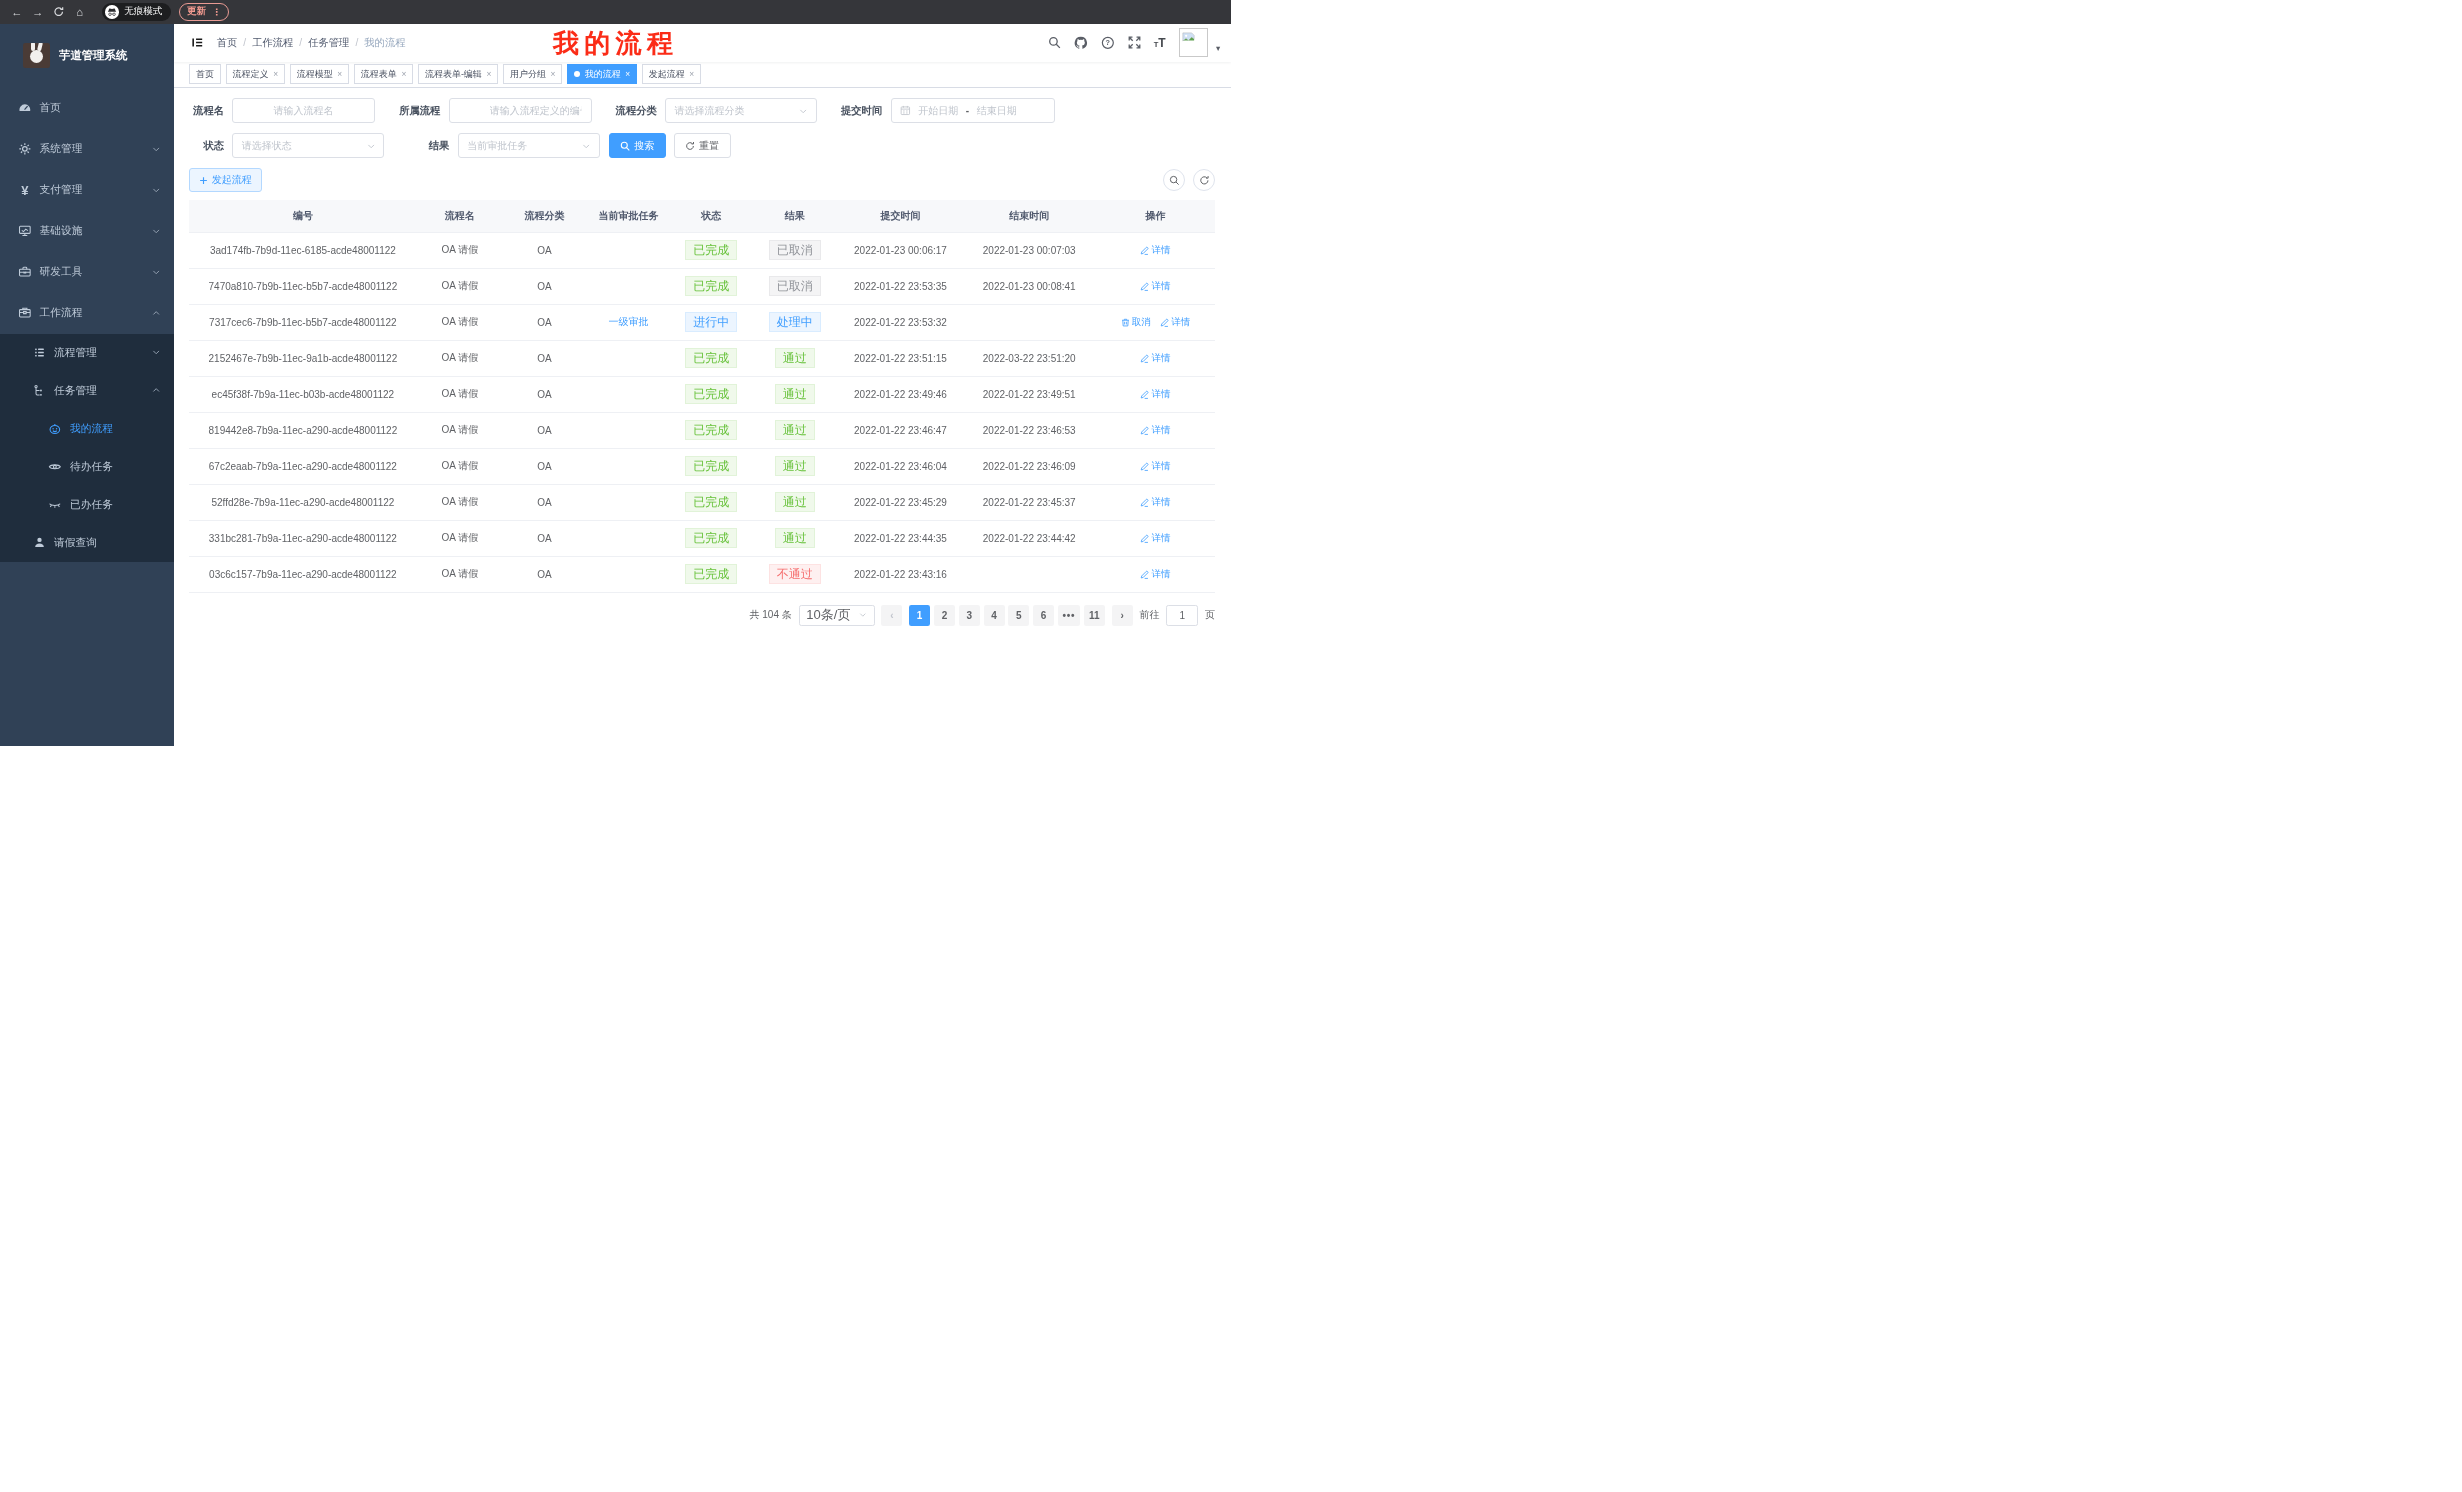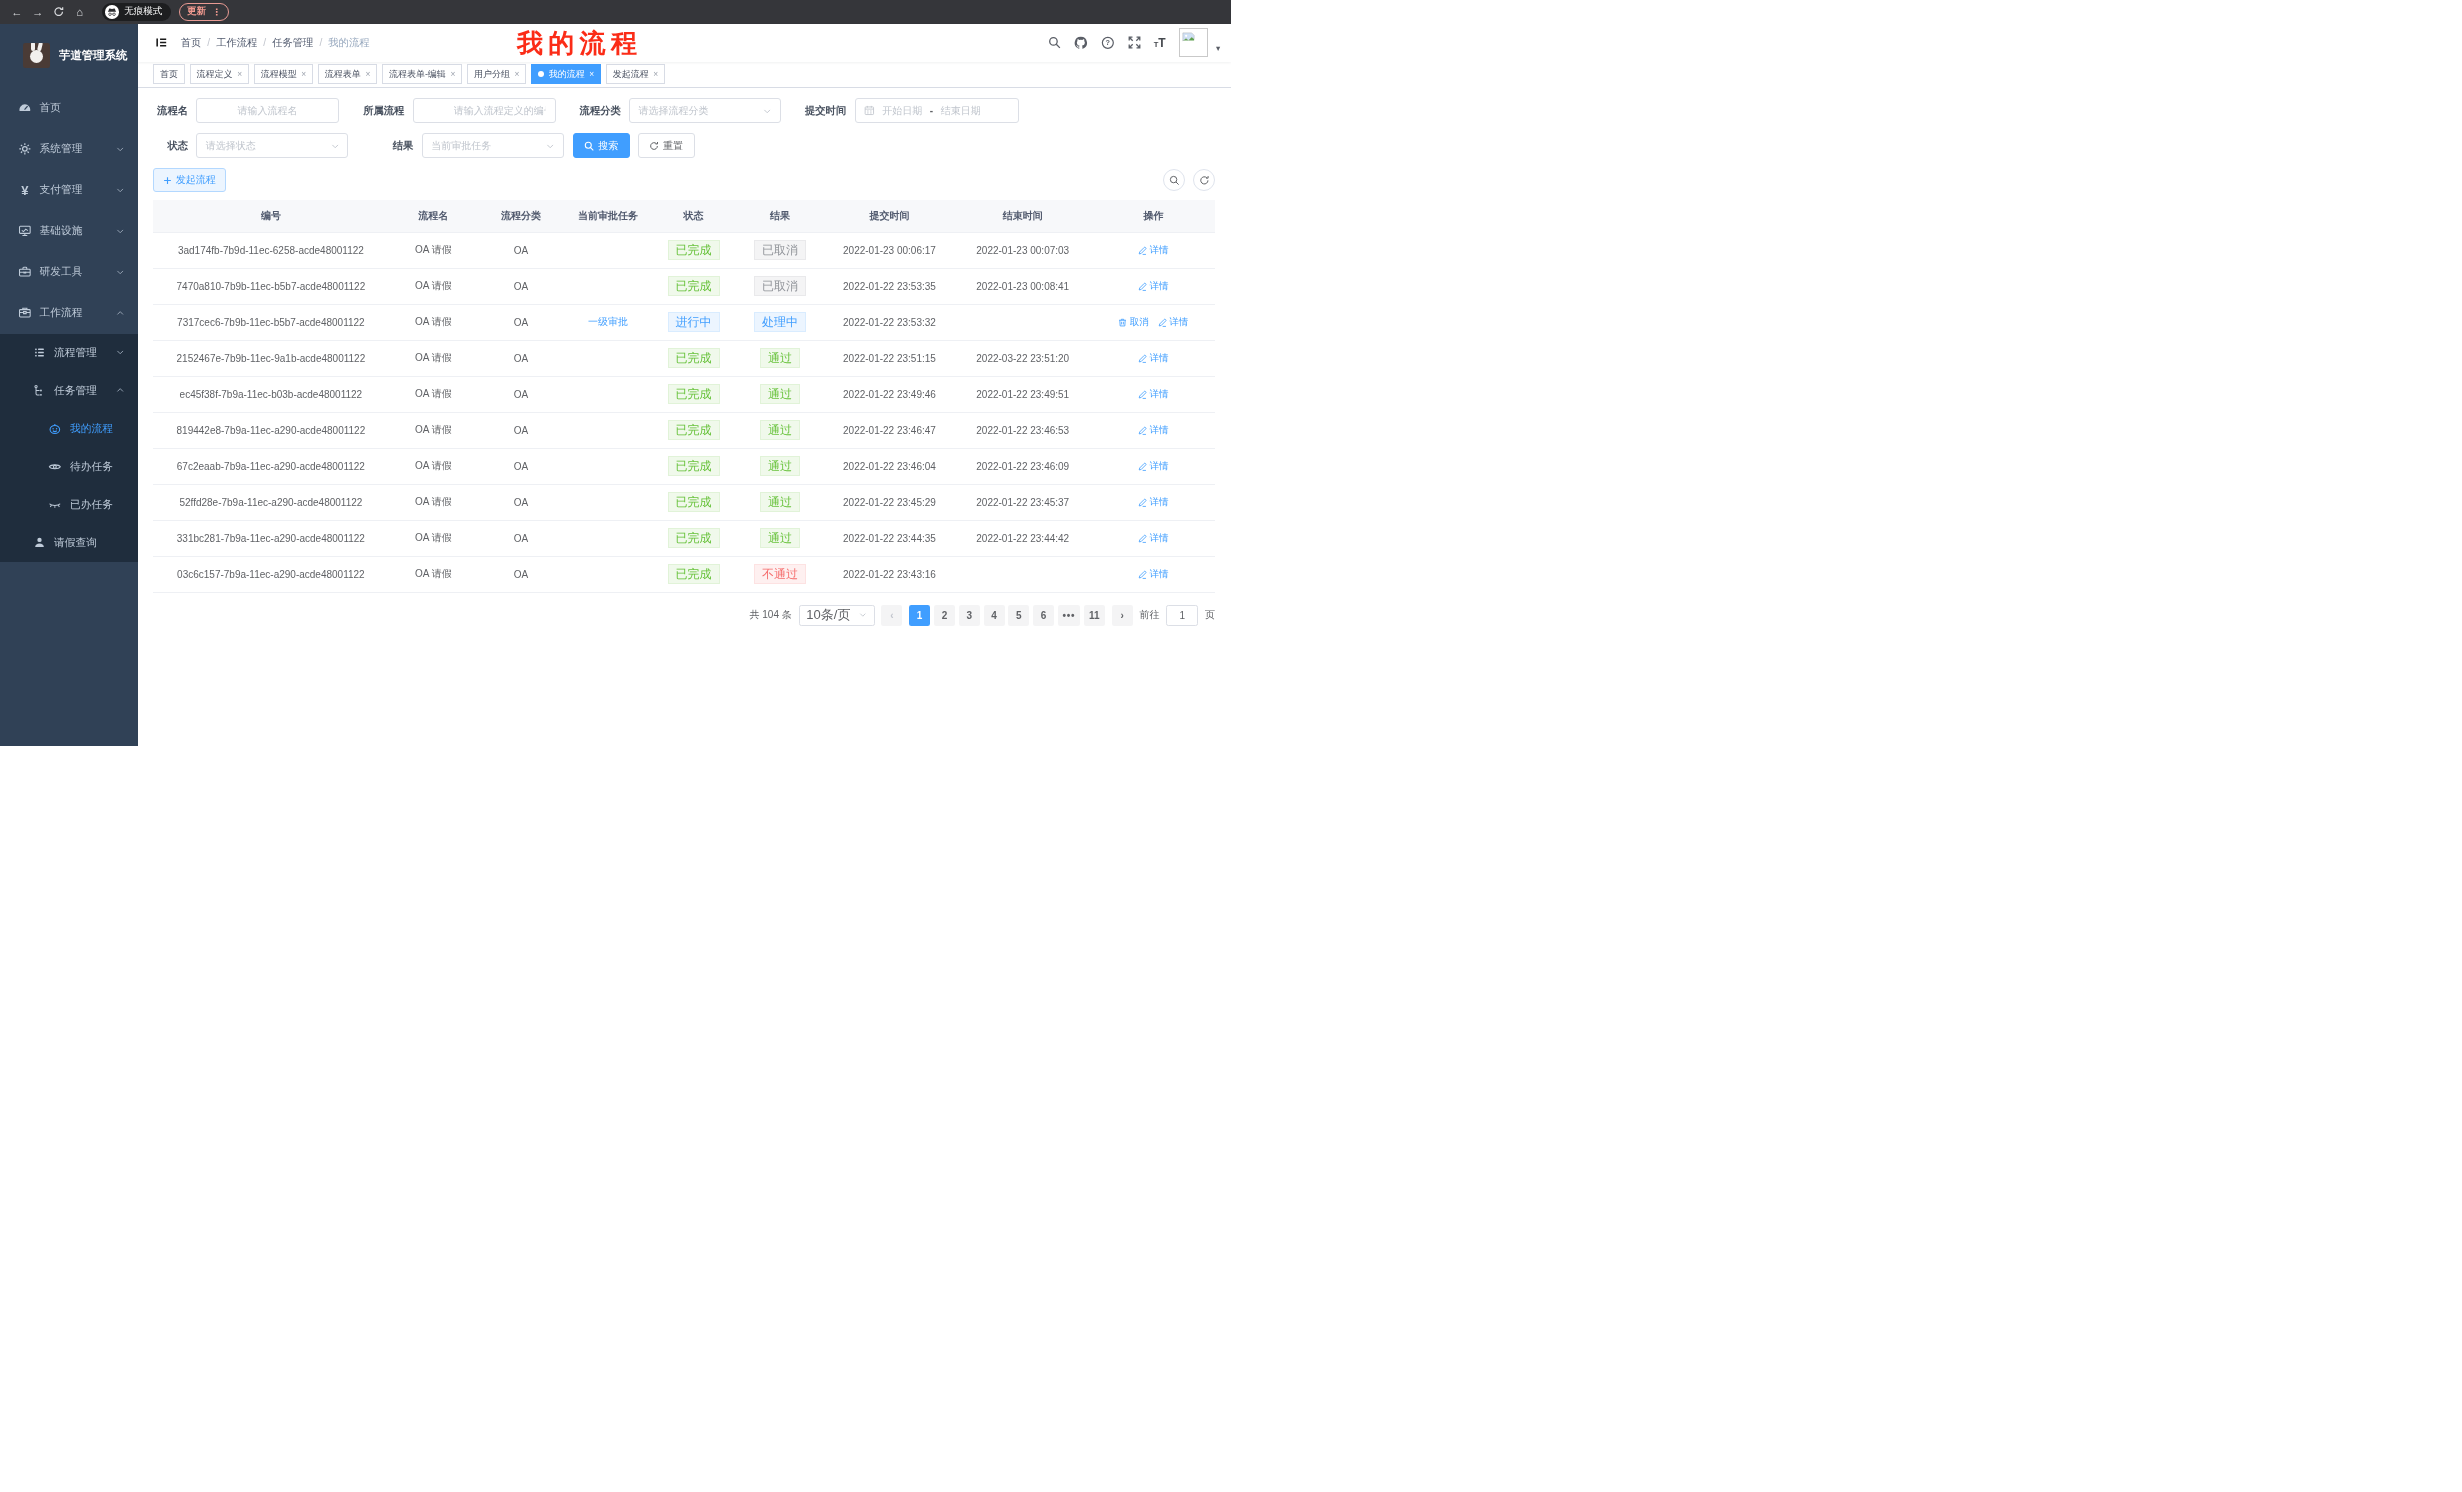--- a/index.html
+++ b/index.html
@@ -19,21 +19,21 @@
   .omni-spacer { flex:1; }
   .chip { height:18px; margin-left:10.7px; background:#1d1e20; border-radius:10px; display:flex;
           align-items:center; gap:5.3px; padding:0 9px 0 3px; color:#fff; font-size:9.5px; cursor:default;}
   .incog-circle { width:13.7px; height:13.7px; background:#fff; border-radius:50%; display:flex; align-items:center; justify-content:center; }
   .update { height:18px; margin-left:5px; border:1.1px solid #e89a93; border-radius:10px; display:flex;
             align-items:center; gap:6px; padding:0 6.8px; color:#f0998f; font-size:9.5px; font-weight:bold; cursor:pointer;}
   .update .dots { font-size:9px; }
 
   
   .app { display:flex; height:723px; }
-  .sidebar { width:138px; background:#304156; color:#bfcbd9; flex:0 0 auto; }
+  .sidebar { width:174px; background:#304156; color:#bfcbd9; flex:0 0 auto; }
   .logo-row { height:64px; display:flex; align-items:center; padding-left:23px; gap:9px; }
   .logo-img { width:27px; height:25px; border-radius:2.3px; background:#4a3b36; position:relative; overflow:hidden; }
   .logo-img .head { position:absolute; left:6.8px; top:6.8px; width:13px; height:13px; background:#f2f0ee; border-radius:50%; }
   .logo-img .ear1,.logo-img .ear2 { position:absolute; width:3.8px; height:9px; background:#f2f0ee; border-radius:2.3px; top:-0.8px; }
   .logo-img .ear1 { left:8.4px; } .logo-img .ear2 { left:14.5px; transform:rotate(14deg); }
   .logo-title { color:#fff; font-size:11.4px; font-weight:bold; }
   .mi { position:relative; display:flex; align-items:center; height:41px; padding-left:17.5px; font-size:10.7px; cursor:pointer; }
   .mi .micon { width:14.5px; height:14.5px; margin-right:7.6px; display:inline-flex; align-items:center; justify-content:center; }
   .mi .arrow { position:absolute; right:13.7px; display:inline-flex; color:#93a1b1; }
   .submenu { background:#1f2d3d; }
@@ -538,21 +538,21 @@
               <th>当前审批任务</th>
               <th>状态</th>
               <th>结果</th>
               <th>提交时间</th>
               <th>结束时间</th>
               <th>操作</th>
             </tr>
           </thead>
         <tbody id="table-body">
             <tr class="trow">
-              <td>3ad174fb-7b9d-11ec-6258-acde48001122</td>
+              <td>3ad174fb-7b9d-11ec-6185-acde48001122</td>
               <td>OA 请假</td>
               <td>OA</td>
               <td></td>
               <td><span class="tag tag-success">已完成</span></td>
               <td><span class="tag tag-info">已取消</span></td>
               <td>2022-01-23 00:06:17</td>
               <td>2022-01-23 00:07:03</td>
               <td><a class="op">
                   <span style="display: inline-flex;">
                     <svg width="9" height="9" viewBox="0 0 12 12" fill="none" stroke="currentColor" stroke-width="1.1">

